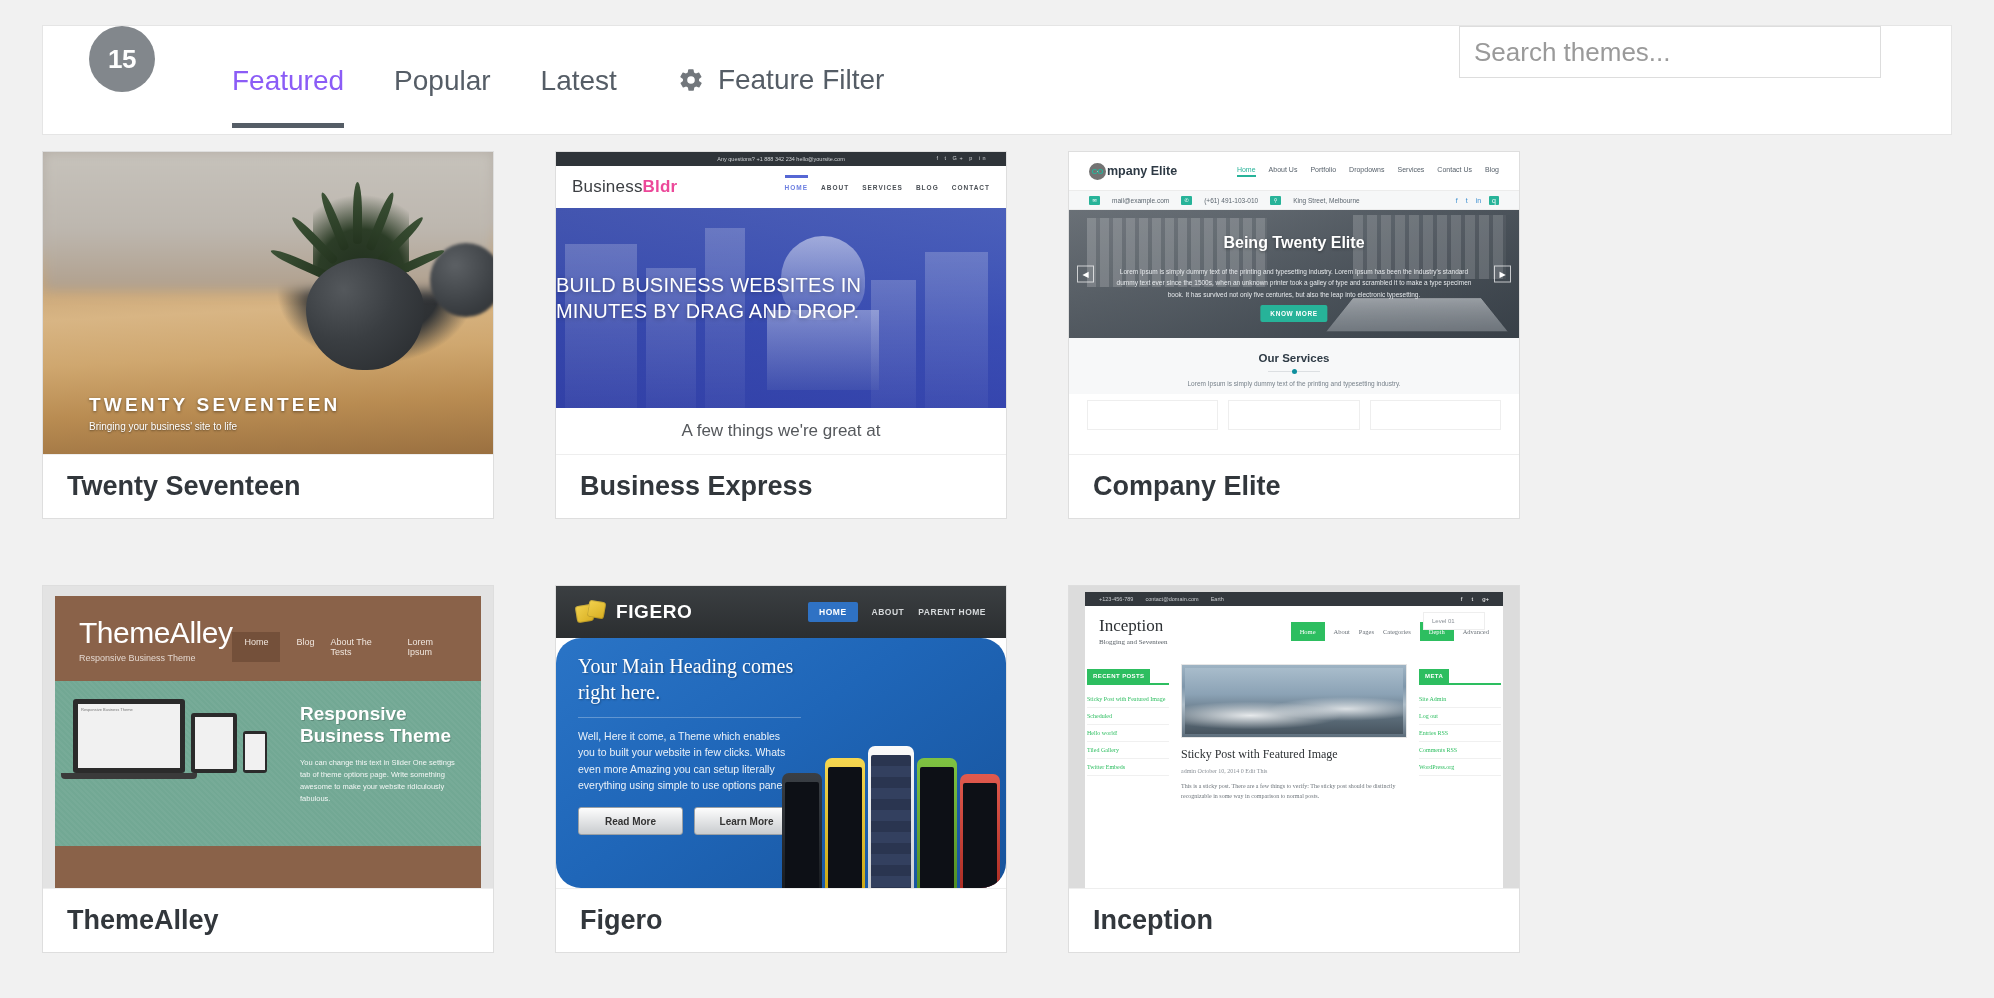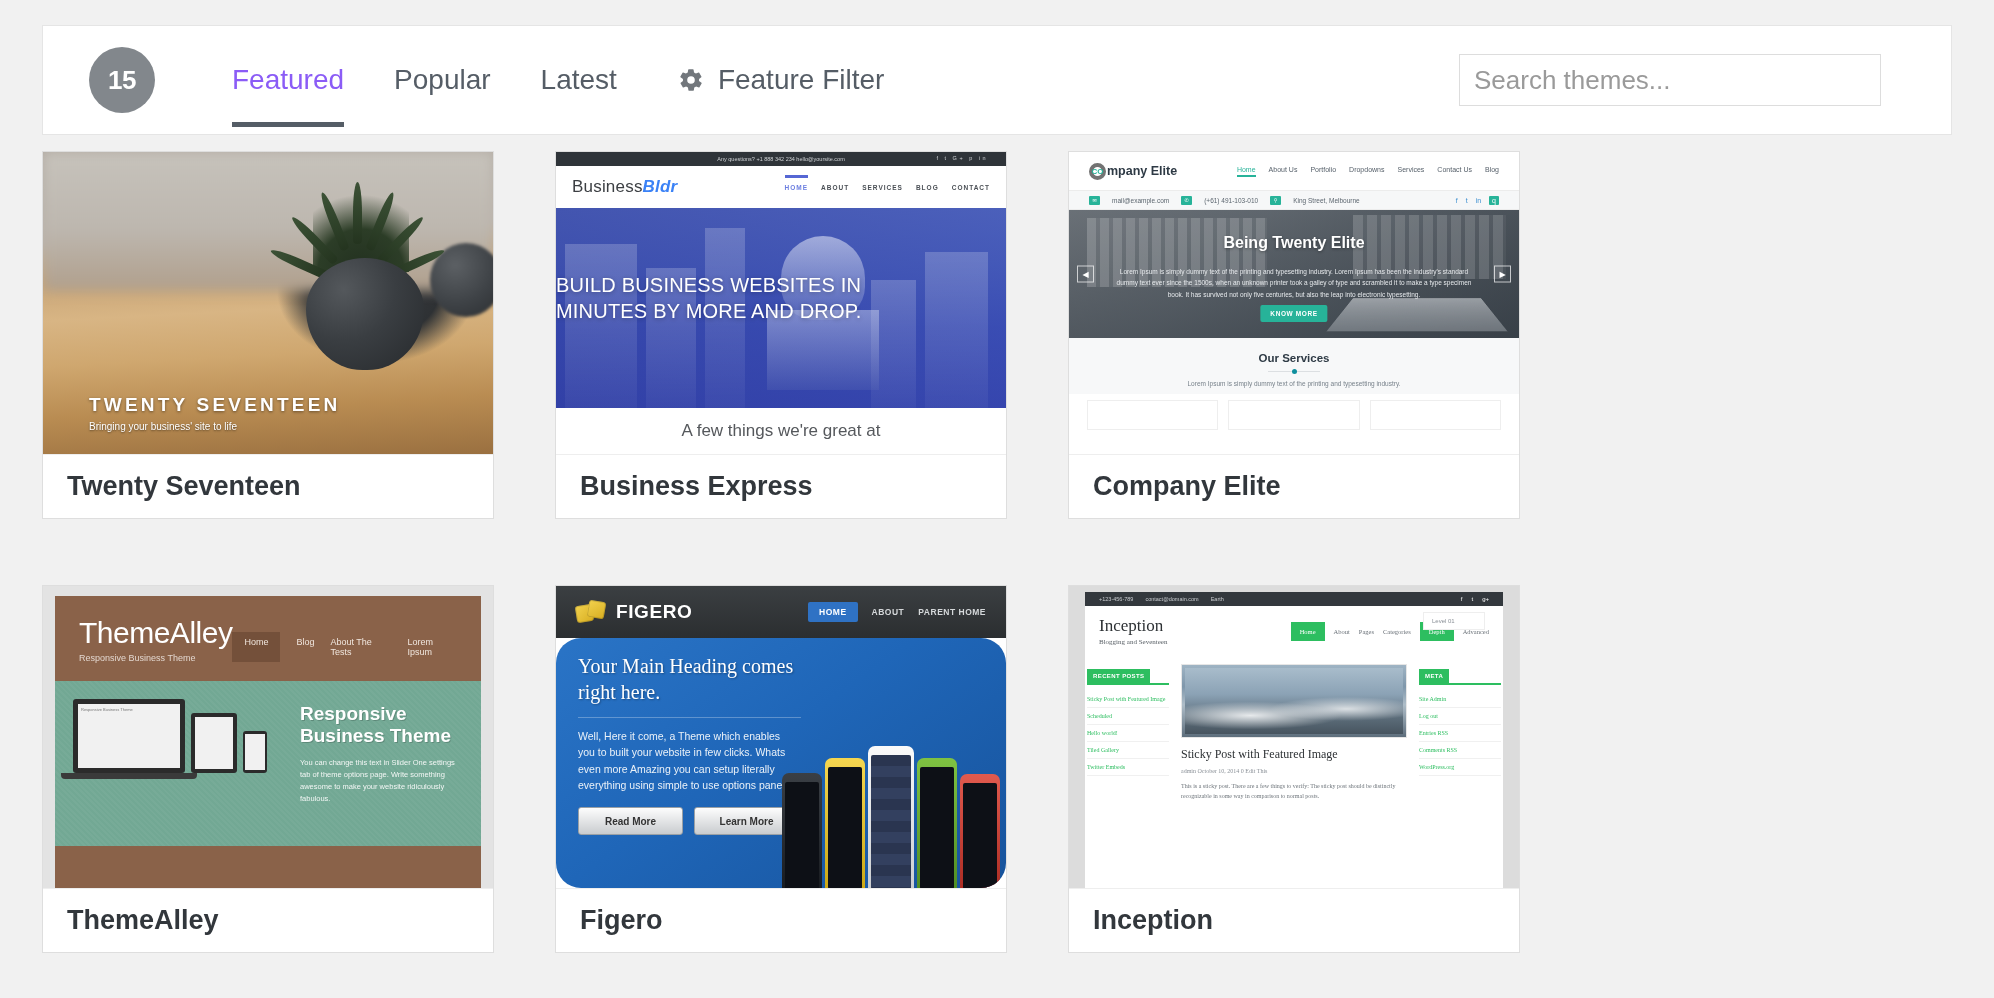--- a/index.html
+++ b/index.html
@@ -13,21 +13,20 @@
   }
 
   
   .theme-navbar {
     position: absolute;
     left: 42px; top: 25px;
     width: 1910px; height: 110px;
     background: #ffffff;
     border: 1px solid #e5e5e5;
     display: flex;
-    align-items: center;
   }
   .count-badge {
     width: 66px; height: 66px;
     border-radius: 50%;
     background: #82878c;
     color: #ffffff;
     font-size: 26px;
     font-weight: 600;
     display: flex;
     align-items: center;
@@ -179,21 +178,21 @@
   }
   .be-topbar-left { font-size: 5.5px; color: #cfd2d5; }
   .be-topbar-social { position: absolute; right: 18px; top: 3px; font-size: 5.5px; color: #cfd2d5; letter-spacing: 2.5px; }
   .be-header {
     height: 42px; background: #fff;
     display: flex; align-items: center;
     padding: 0 16px;
     position: relative;
   }
   .be-logo { font-size: 17px; color: #3c3f43; letter-spacing: .2px; }
-  .be-logo b { color: #3b82f6; font-style: italic; }
+  .be-logo b { color: #ec4899; }
   .be-nav {
     margin-left: auto;
     display: flex; gap: 13px;
     font-size: 6.5px; font-weight: bold;
     letter-spacing: 1px; color: #4a4f55;
   }
   .be-nav .on { color: #6b7ee0; }
   .be-nav .on::after {
     content:""; display:block; height:3px; background:#5667d4;
     margin-top: -16px; margin-bottom: 13px;
@@ -242,21 +241,21 @@
 
   
   .ce-header {
     height: 38px; background: #fff;
     display: flex; align-items: center; padding: 0 20px;
   }
   .ce-logo { font-size: 12.5px; font-weight: bold; color: #2e3a45; display:flex; align-items:center; gap:1px;}
   .ce-logo .co {
     display:inline-flex; align-items:center; justify-content:center;
     width: 17px; height: 17px; border-radius: 50%;
-    border: 4px solid #737373; color: #27b399; font-size: 8px; font-weight: bold;
+    border: 8px solid #737373; color: #27b399; font-size: 8px; font-weight: bold;
   }
   .ce-nav {
     margin-left: auto; display: flex; gap: 13px;
     font-size: 7px; color: #56606a;
   }
   .ce-nav .on { color:#27b399; border-bottom: 2px solid #27b399; padding-bottom:2px; }
   .ce-infobar {
     height: 20px; background: #f6f7f8;
     display: flex; align-items: center; gap: 12px;
     padding: 0 20px;
@@ -535,21 +534,21 @@
         </div>
         <div class="be-hero">
           <div class="be-bldg" style="left:2%;top:18%;width:16%;height:82%"></div>
           <div class="be-bldg" style="left:20%;top:30%;width:11%;height:70%"></div>
           <div class="be-bldg" style="left:33%;top:10%;width:9%;height:90%"></div>
           <div class="be-bldg" style="right:4%;top:22%;width:14%;height:78%"></div>
           <div class="be-bldg" style="right:20%;top:36%;width:10%;height:64%"></div>
           <div class="be-dome"></div>
           <div class="be-hero-text">
             <div>BUILD BUSINESS WEBSITES IN</div>
-            <div>MINUTES BY MORE AND DROP.</div>
+            <div>MINUTES BY DRAG AND DROP.</div>
           </div>
         </div>
         <div class="be-sub">A few things we're great at</div>
       </div>
       <div class="theme-name-bar">Business Express</div>
     </div>
 
     <div class="theme-card">
       <div class="theme-screenshot">
         <div class="ce-header">

